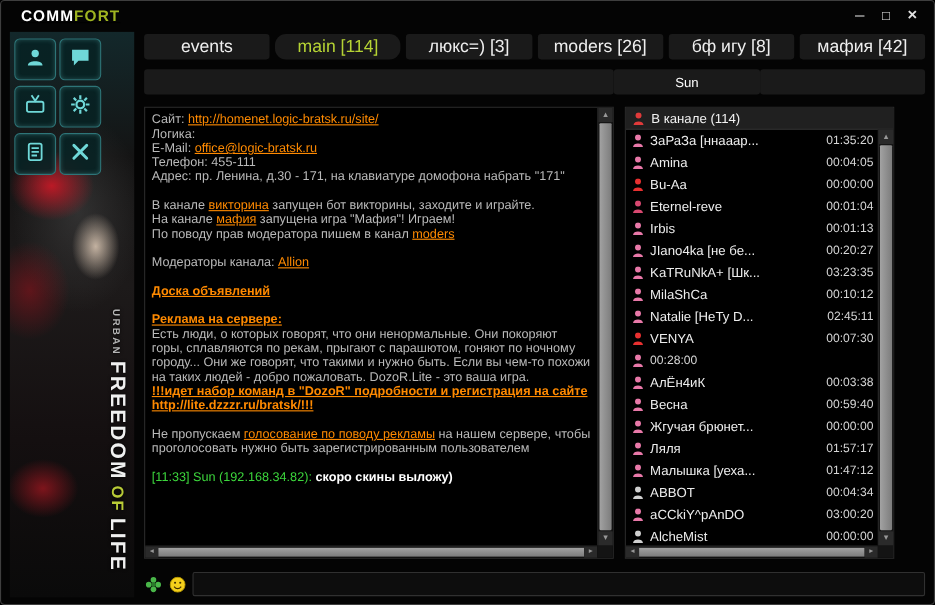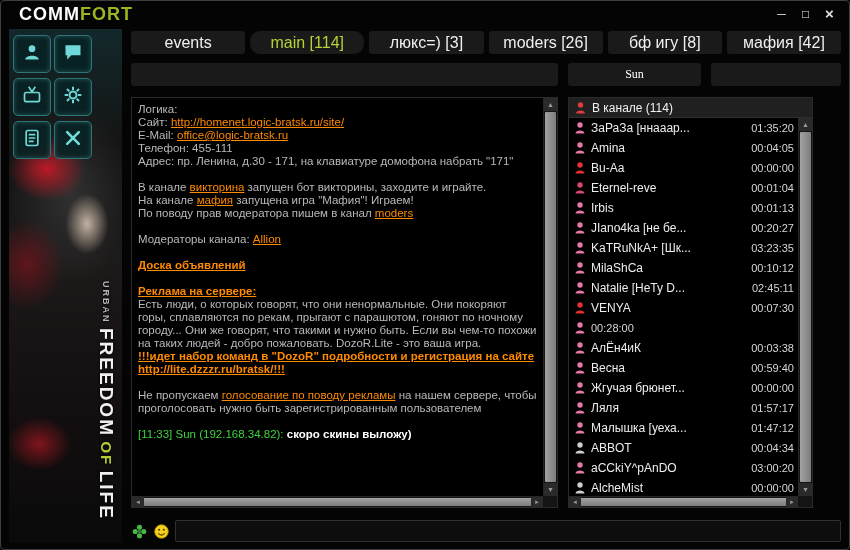--- a/index.html
+++ b/index.html
@@ -1,21 +1,21 @@
 <!DOCTYPE html>
 <html><head>
 <meta charset="utf-8">
 <style>
   html,body{margin:0;padding:0;background:#000;}
   body{width:850px;height:550px;overflow:hidden;font-family:"Liberation Sans",sans-serif;}
   .window{position:relative;width:850px;height:550px;background:#040404;border:1px solid #3e3e3e;border-radius:4px;box-sizing:border-box;overflow:hidden;}
 
   
   .titlebar{position:absolute;top:0;left:0;right:0;height:26px;display:flex;align-items:center;}
-  .logo{margin-left:18px;font-size:18px;font-weight:bold;letter-spacing:1px;text-decoration:underline;}
+  .logo{margin-left:18px;font-size:14px;font-weight:bold;letter-spacing:1px;text-decoration:underline;}
   .logo .comm{color:#ffffff;}
   .logo .fort{color:#9fb421;}
   .win-controls{margin-left:auto;margin-right:12px;display:flex;gap:9px;}
   .wc{width:15px;text-align:center;color:#e2e2e2;font-size:12px;line-height:14px;cursor:pointer;}
   .wc.close{font-size:15px;font-weight:bold;}
 
   
   .sidebar{position:absolute;left:8px;top:28px;width:113px;bottom:6px;overflow:hidden;
     background:
       radial-gradient(55px 45px at 38px 140px, rgba(195,25,38,.95), rgba(195,25,38,0) 70%),
@@ -34,21 +34,21 @@
   .vbig{font-size:19px;letter-spacing:2px;color:#f0f0f0;}
   .vof{font-size:15px;letter-spacing:2px;color:#b9cb37;}
 
   
   .tabbar{position:absolute;left:130px;top:30px;width:710px;height:23px;display:flex;gap:5px;}
   .tab{flex:1;background:#1a1a1a;border-radius:3px;color:#efefef;font-size:16px;
     display:flex;align-items:center;justify-content:center;cursor:pointer;white-space:nowrap;}
   .tab.active{color:#b5d334;border-radius:10px;}
 
   
-  .toolrow{position:absolute;left:130px;top:62px;width:710px;height:23px;display:flex;gap:10px;font-family:Liberation Serif, serif;}
+  .toolrow{position:absolute;left:130px;top:62px;width:710px;height:23px;display:flex;}
   .tool-bar{background:#1a1a1a;border-radius:3px;cursor:pointer;}
   .tb1{width:427px;}
   .nick{width:133px;background:#1a1a1a;border-radius:3px;color:#ffffff;font-size:12px;
     display:flex;align-items:center;justify-content:center;cursor:pointer;}
   .tb2{flex:1;}
 
   
   .panel{position:absolute;background:#000;border:1px solid #2a2a2a;box-sizing:border-box;}
   .vscroll{position:absolute;right:0;width:14px;background:#151515;border-left:1px solid #262626;box-sizing:border-box;}
   .sc-btn{position:absolute;left:0;width:13px;height:13px;background:#2a2a2a;color:#989898;font-size:7px;
@@ -176,22 +176,22 @@
   </div>
 
   <div class="toolrow">
     <div class="tool-bar tb1"></div>
     <div class="nick">Sun</div>
     <div class="tool-bar tb2"></div>
   </div>
 
   <div class="panel chat-panel">
     <div class="chat-body">
+      <div class="cl"><span class="g">Сайт: </span><span class="lnk">http://homenet.logic-bratsk.ru/site/</span></div>
       <div class="cl"><span class="g">Логика:</span></div>
-      <div class="cl"><span class="g">Сайт: </span><span class="lnk">http://homenet.logic-bratsk.ru/site/</span></div>
       <div class="cl"><span class="g">E-Mail: </span><span class="lnk">office@logic-bratsk.ru</span></div>
       <div class="cl"><span class="g">Телефон: 455-111</span></div>
       <div class="cl"><span class="g">Адрес: пр. Ленина, д.30 - 171, на клавиатуре домофона набрать "171"</span></div>
       <div class="gap"></div>
       <div class="cl"><span class="g">В канале </span><span class="lnk">викторина</span><span class="g"> запущен бот викторины, заходите и играйте.</span></div>
       <div class="cl"><span class="g">На канале </span><span class="lnk">мафия</span><span class="g"> запущена игра "Мафия"! Играем!</span></div>
       <div class="cl"><span class="g">По поводу прав модератора пишем в канал </span><span class="lnk">moders</span></div>
       <div class="gap"></div>
       <div class="cl"><span class="g">Модераторы канала: </span><span class="lnk">Allion</span></div>
       <div class="gap"></div>

